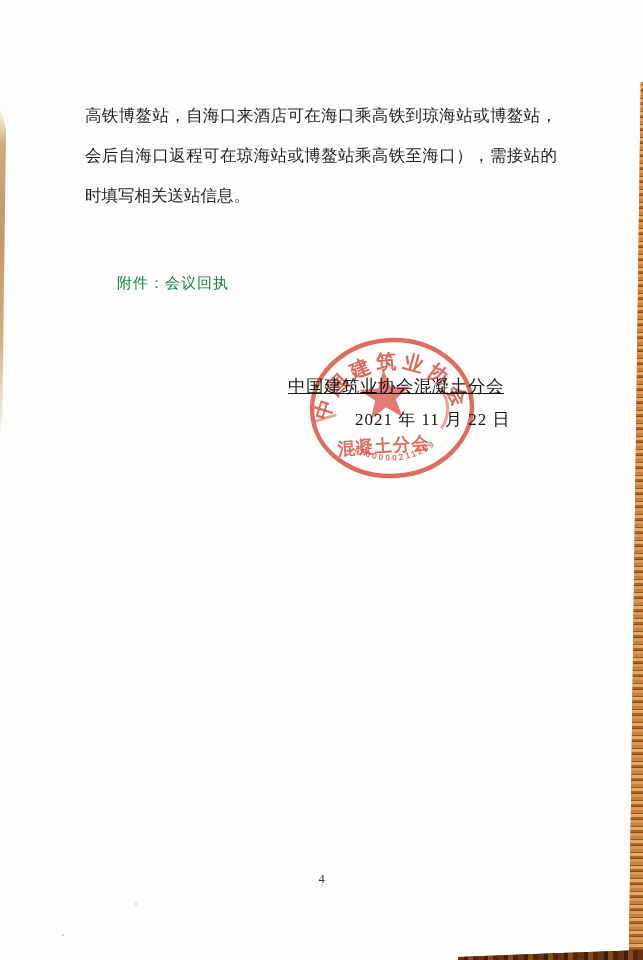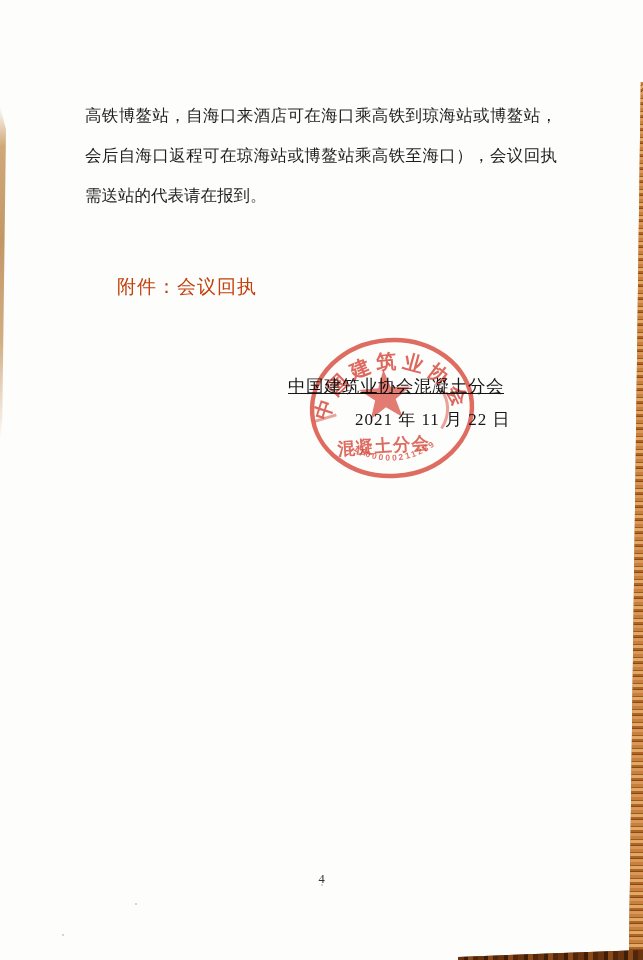--- a/index.html
+++ b/index.html
@@ -42,21 +42,21 @@
 
   
   .para{
     position:absolute;left:85px;top:96px;width:472px;
     font-size:16.5px;line-height:40px;color:#1f1f1f;
   }
   .jline{text-align:justify;text-align-last:justify;text-justify:inter-character;}
   .lline{text-align:left;}
   .attachment{
     position:absolute;left:117px;top:274px;
-    font-size:19px;color:#c2410c;letter-spacing:1px;
+    font-size:15px;color:#15803d;letter-spacing:1px;
   }
   .sign-org{
     position:absolute;left:288px;top:374px;z-index:2;
     font-size:17.5px;color:#161616;letter-spacing:.5px;white-space:nowrap;text-decoration:underline;
   }
   .sign-date{
     position:absolute;left:326px;top:408px;z-index:2;
     font-size:17px;color:#161616;letter-spacing:1px;white-space:nowrap;margin-left:29px;
   }
   .page-number{
@@ -81,22 +81,22 @@
 <body>
 
 <div class="page">
 
   <div class="wood-right"></div>
   <div class="wood-bottom"></div>
   <div class="wood-left"></div>
 
   <div class="para">
     <div class="jline">高铁博鳌站，自海口来酒店可在海口乘高铁到琼海站或博鳌站，</div>
-    <div class="jline">会后自海口返程可在琼海站或博鳌站乘高铁至海口），会议回执</div>
-    <div class="lline">需送站的代表请在报到。</div>
+    <div class="jline">会后自海口返程可在琼海站或博鳌站乘高铁至海口），需接站的</div>
+    <div class="lline">时填写相关送站信息。</div>
   </div>
 
   <div class="attachment">附件：会议回执</div>
 
   <div class="sign-org">中国建筑业协会混凝土分会</div>
   <div class="sign-date">2021 年 11 月 22 日</div>
 
   <div class="seal">
     <svg viewBox="0 0 172 148" xmlns="http://www.w3.org/2000/svg">
       <defs>

